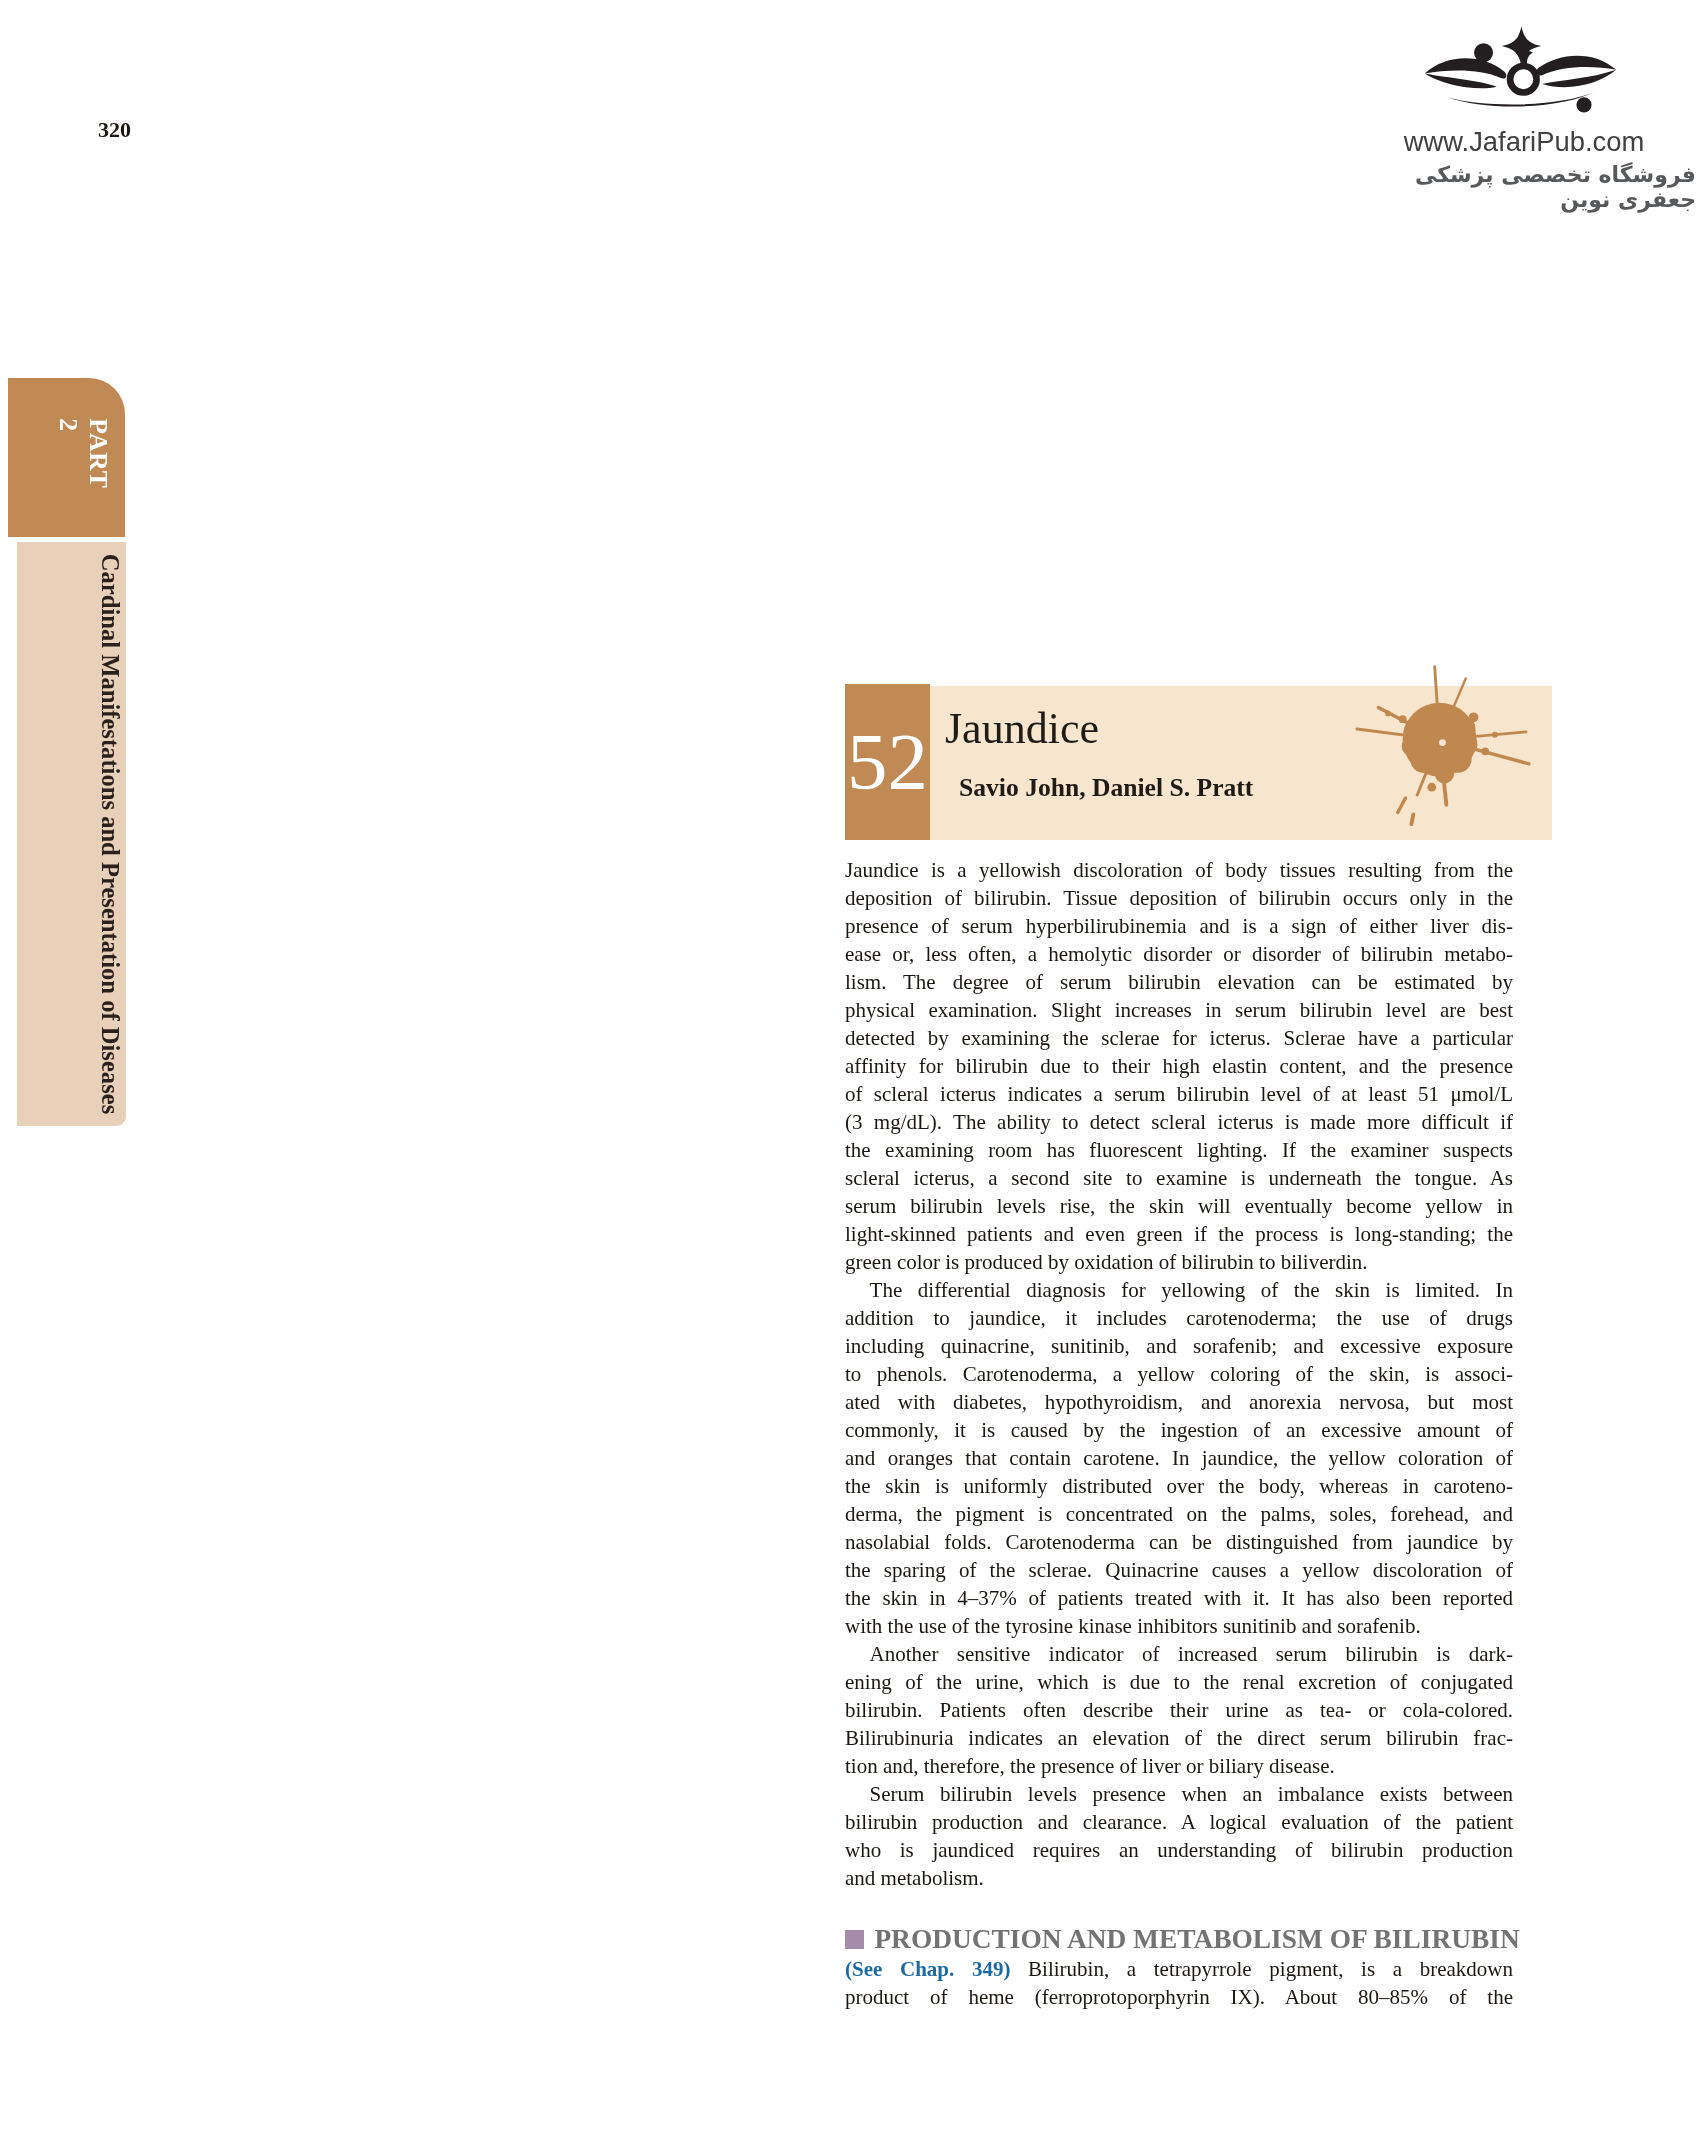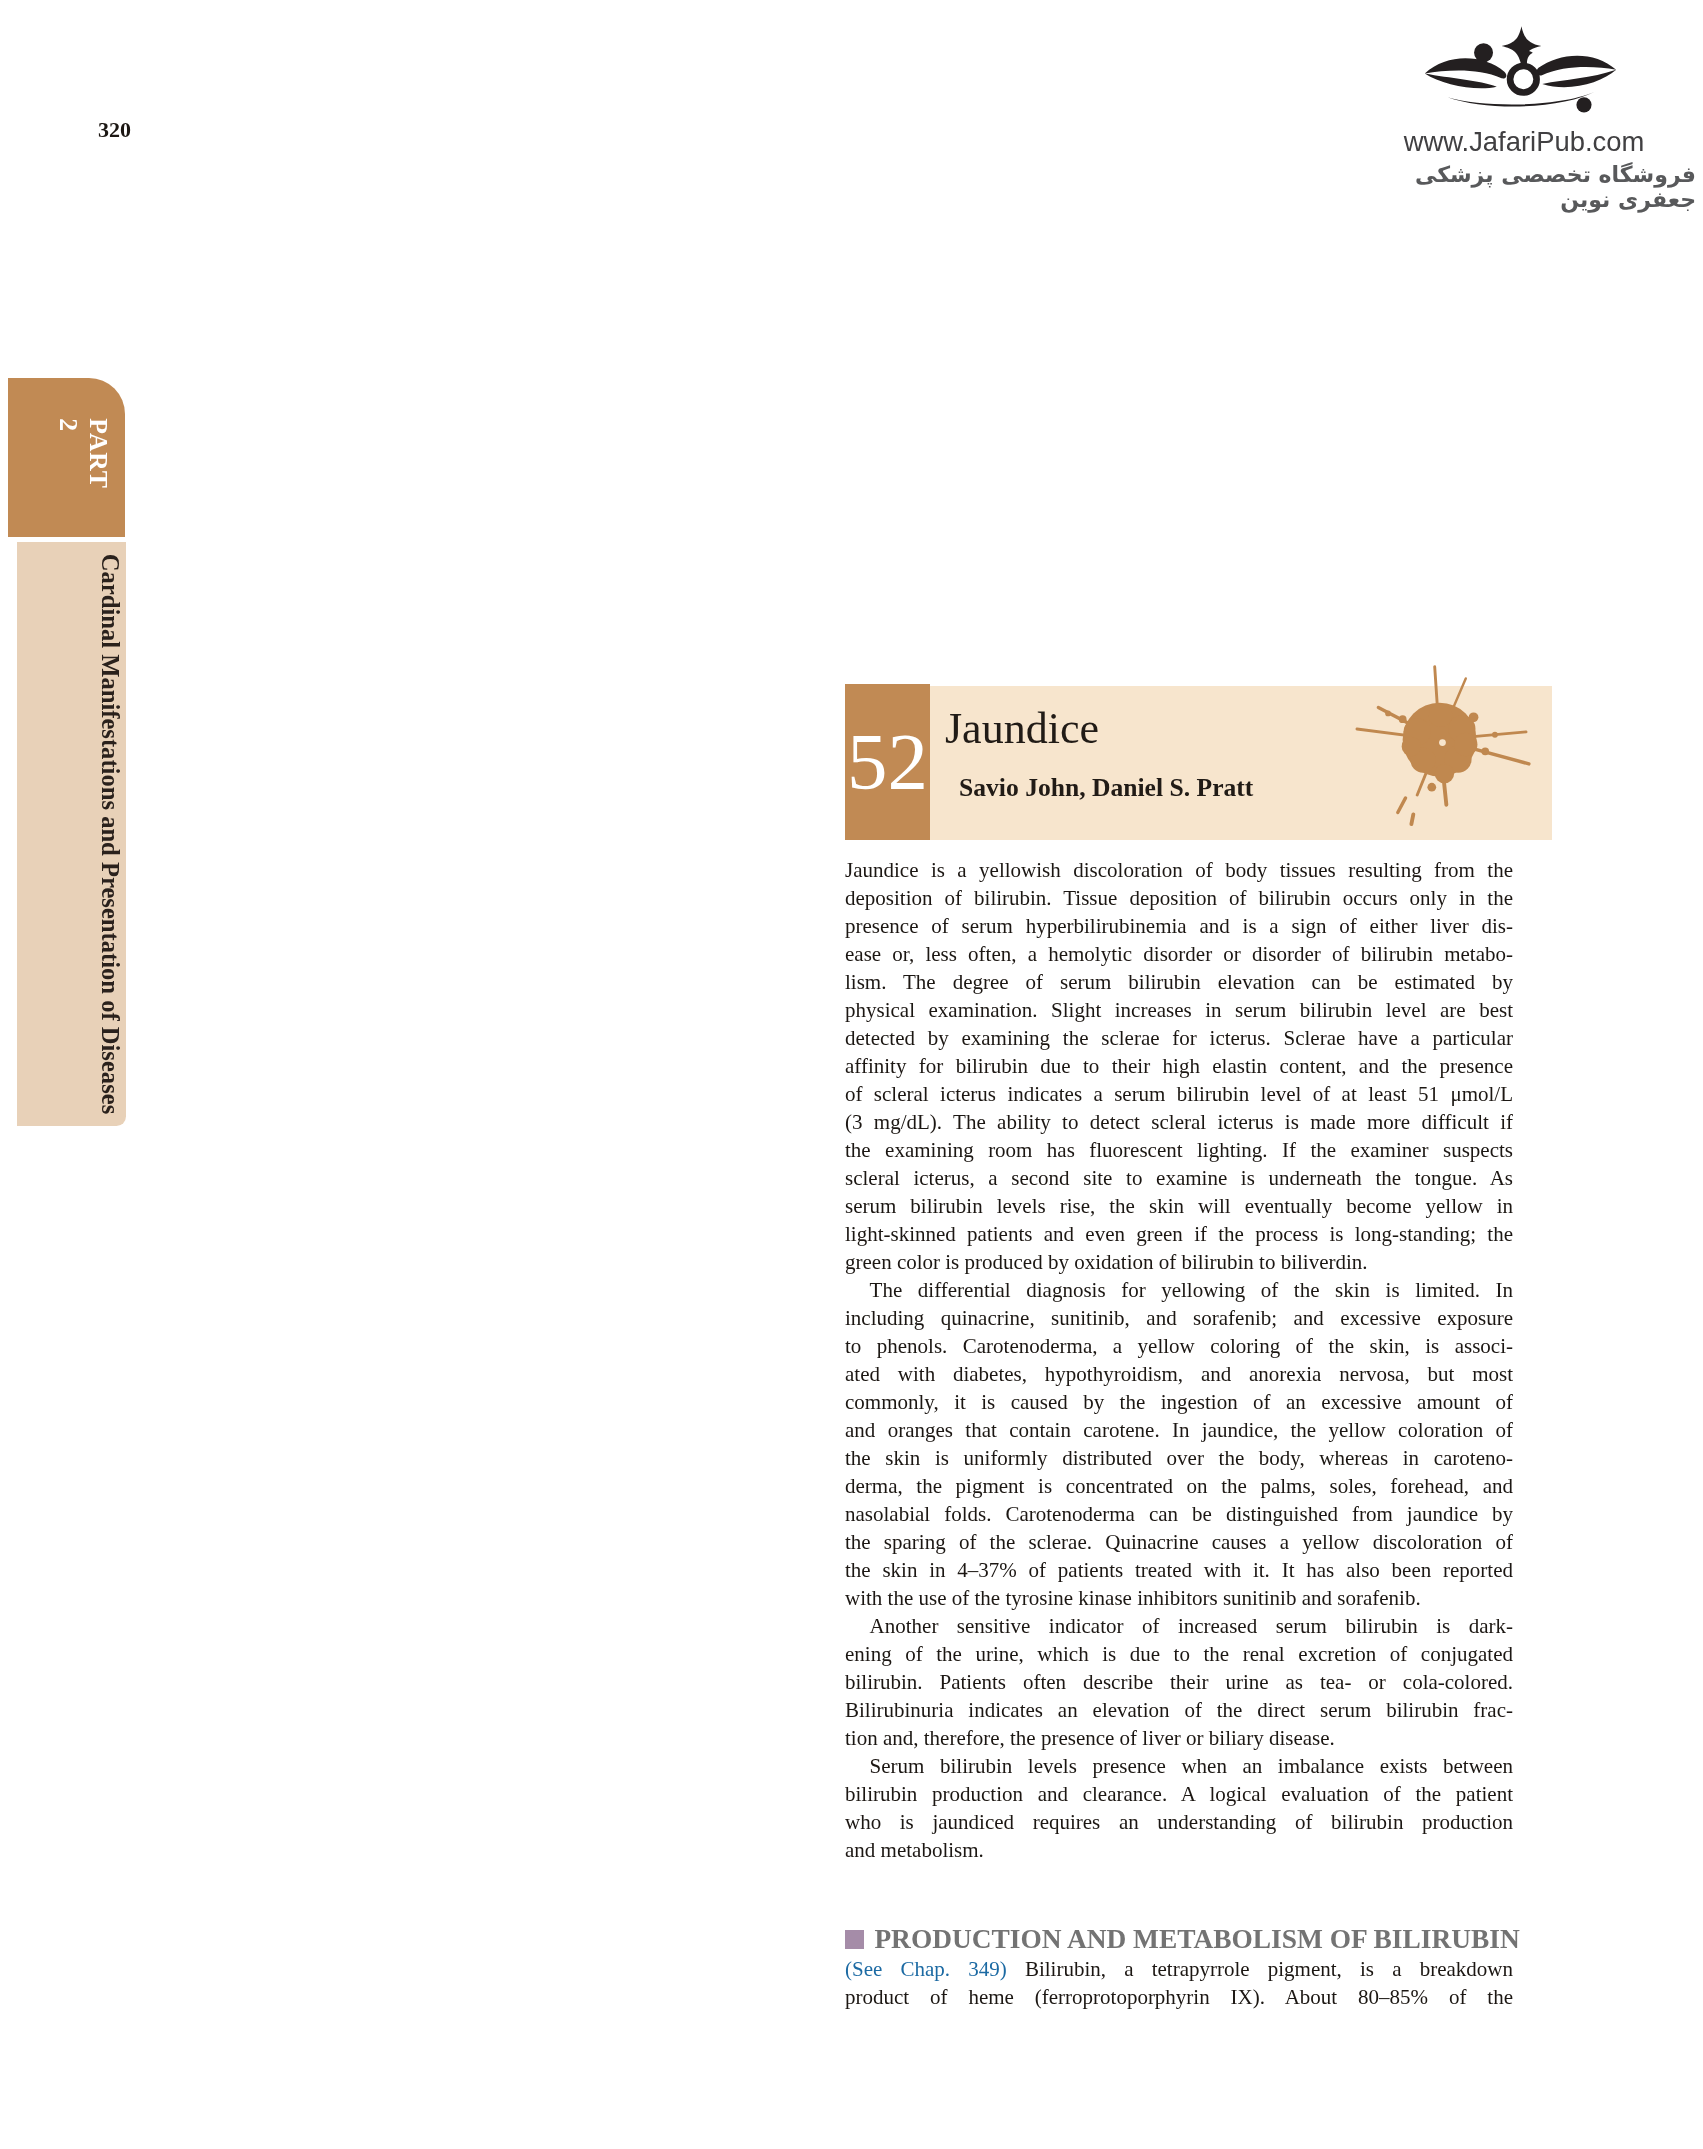--- a/index.html
+++ b/index.html
@@ -35,21 +35,21 @@
   .chap-title{position:absolute;left:15px;top:17px;font-size:44px;color:#211b16;}
   .chap-authors{position:absolute;left:29px;top:87px;font-size:25.6px;font-weight:bold;color:#211b16;}
   .splatter{position:absolute;left:1349px;top:659px;width:185px;height:170px;}
 
   
   .body-text{position:absolute;left:845px;top:856px;width:668px;
              font-size:21px;line-height:28px;}
   .line{text-align:justify;text-align-last:justify;height:28px;}
   .line.endline{text-align-last:left;}
   .line.indent{text-indent:24.6px;}
-  .chap-link{color:var(--link-blue);font-weight:normal;}
+  .chap-link{color:var(--link-blue);font-weight:bold;}
 
   .section-heading{position:absolute;left:845px;top:1924px;width:668px;
              display:flex;align-items:center;gap:10.4px;
              font-size:27.4px;font-weight:bold;color:#737373;white-space:nowrap;}
   .sq{width:19px;height:19px;background:var(--bullet-mauve);flex:0 0 auto;}
   .section-body{position:absolute;left:845px;top:1955px;width:668px;
              font-size:21px;line-height:28px;}
 </style>
 </head>
 <body>
@@ -128,20 +128,21 @@
       <div class="line"><span>detected by examining the sclerae for icterus. Sclerae have a particular</span></div>
       <div class="line"><span>affinity for bilirubin due to their high elastin content, and the presence</span></div>
       <div class="line"><span>of scleral icterus indicates a serum bilirubin level of at least 51 μmol/L</span></div>
       <div class="line"><span>(3 mg/dL). The ability to detect scleral icterus is made more difficult if</span></div>
       <div class="line"><span>the examining room has fluorescent lighting. If the examiner suspects</span></div>
       <div class="line"><span>scleral icterus, a second site to examine is underneath the tongue. As</span></div>
       <div class="line"><span>serum bilirubin levels rise, the skin will eventually become yellow in</span></div>
       <div class="line"><span>light-skinned patients and even green if the process is long-standing; the</span></div>
       <div class="line endline"><span>green color is produced by oxidation of bilirubin to biliverdin.</span></div>
       <div class="line indent"><span>The differential diagnosis for yellowing of the skin is limited. In</span></div>
+      <div class="line"><span>addition to jaundice, it includes carotenoderma; the use of drugs</span></div>
       <div class="line"><span>including quinacrine, sunitinib, and sorafenib; and excessive exposure</span></div>
       <div class="line"><span>to phenols. Carotenoderma, a yellow coloring of the skin, is associ-</span></div>
       <div class="line"><span>ated with diabetes, hypothyroidism, and anorexia nervosa, but most</span></div>
       <div class="line"><span>commonly, it is caused by the ingestion of an excessive amount of</span></div>
       <div class="line"><span>and oranges that contain carotene. In jaundice, the yellow coloration of</span></div>
       <div class="line"><span>the skin is uniformly distributed over the body, whereas in caroteno-</span></div>
       <div class="line"><span>derma, the pigment is concentrated on the palms, soles, forehead, and</span></div>
       <div class="line"><span>nasolabial folds. Carotenoderma can be distinguished from jaundice by</span></div>
       <div class="line"><span>the sparing of the sclerae. Quinacrine causes a yellow discoloration of</span></div>
       <div class="line"><span>the skin in 4–37% of patients treated with it. It has also been reported</span></div>

